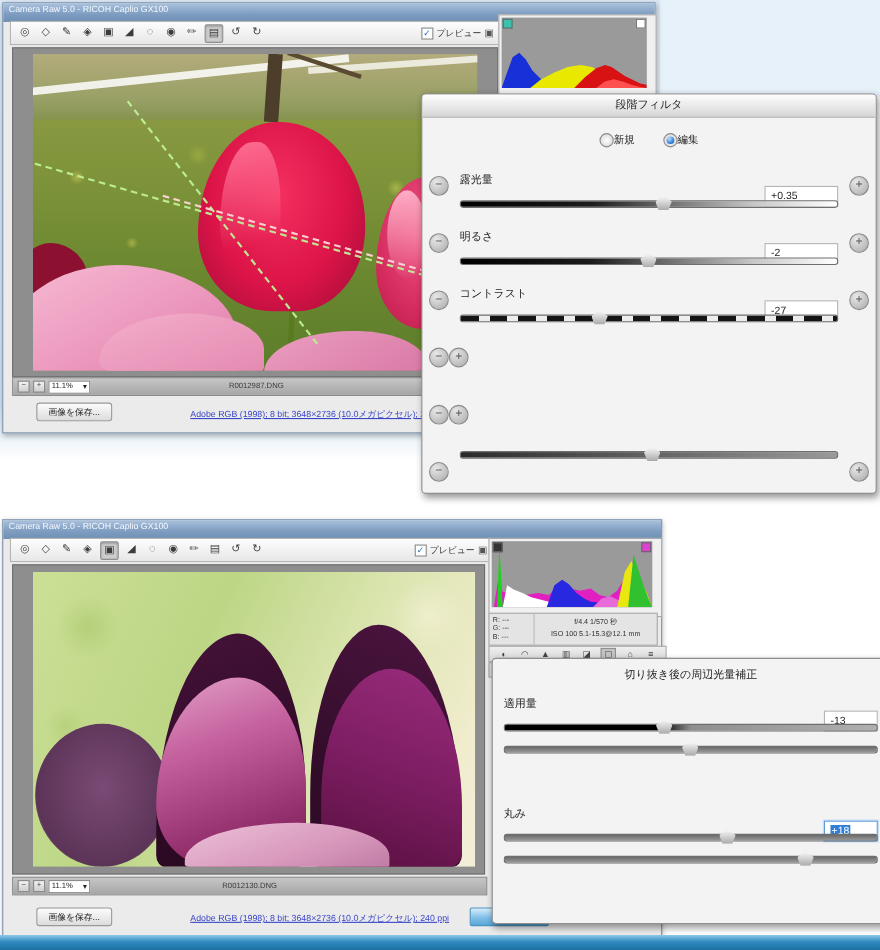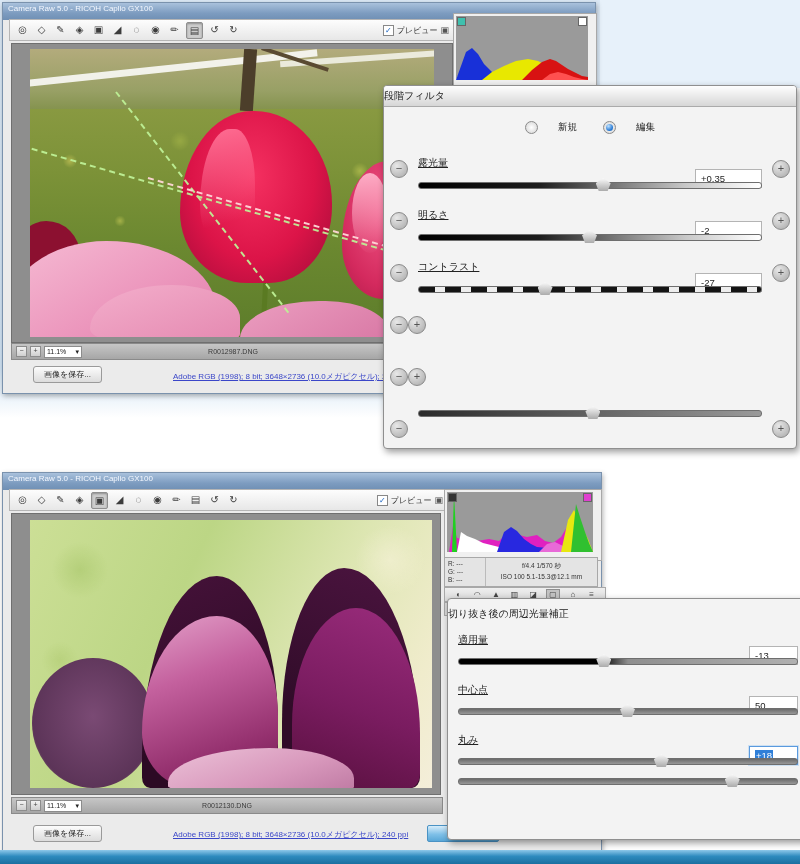--- a/index.html
+++ b/index.html
@@ -61,34 +61,34 @@
   .tabico{font-size:8px;color:#444;width:12px;text-align:center;}
   .tabico.selected{background:#c2c2c2;border:1px solid #8f8f8f;}
   .tab-label-bar{position:absolute;background:#dadada;border:1px solid #a8a8a8;font-size:7px;color:#333;
     text-align:center;line-height:11px;}
 
   
   .fpanel{background:#f3f3f3;border:1px solid #8f8f8f;border-radius:4px;box-shadow:2px 3px 7px rgba(0,0,0,.4);overflow:hidden;}
   .fpanel-a{left:383px;top:85px;width:412px;height:362px;}
   .fpanel-b{left:447px;top:598px;width:360px;height:240px;}
   .fpanel-hd{height:20px;background:linear-gradient(#fefefe,#d6d6d6);border-bottom:1px solid #aaa;
-    text-align:left;font-size:10px;color:#222;line-height:20px;}
+    text-align:center;font-size:10px;color:#222;line-height:20px;}
   .fpanel-hd-b{height:26px;line-height:30px;background:transparent;border-bottom:none;font-size:10px;}
   .radio-row{height:40px;display:flex;align-items:center;justify-content:center;gap:26px;font-size:9.5px;color:#222;}
-  .radio-opt{display:flex;align-items:center;gap:20px;font-family:Liberation Mono, monospace;}
+  .radio-opt{display:flex;align-items:center;gap:0;font-family:Liberation Mono, monospace;}
   .radio{position:relative;width:11px;height:11px;border-radius:50%;border:1px solid #8a8a8a;background:radial-gradient(#ffffff,#d2d2d2);}
   .radio.on::after{content:"";position:absolute;left:2px;top:2px;width:7px;height:7px;border-radius:50%;
     background:radial-gradient(circle at 35% 30%,#bfe2ff,#2a7bd4 65%,#1b5fae);}
 
   
   .srow{display:flex;align-items:flex-start;height:52px;padding:0 6px;}
   .scircle{width:16px;height:16px;margin-top:13px;border-radius:50%;border:1px solid #8a8a8a;
     background:radial-gradient(circle at 35% 30%,#e8e8e8,#a8a8a8);color:#555;font-size:11px;
     line-height:14px;text-align:center;flex:0 0 auto;}
-  .smain{flex:1;padding:0 10px;text-decoration:underline;}
+  .smain{flex:1;padding:0 10px;}
   .slabelrow{display:flex;justify-content:space-between;align-items:center;height:32px;}
   .slabel{font-size:10px;color:#1e1e1e;}
   .svalue{width:60px;height:17px;background:#fff;border:1px solid #b4b4b4;font-size:9.5px;line-height:17px;padding-left:5px;color:#1e1e1e;margin-top:30px;}
   .srow.selected .svalue{border:1px solid #5a9ade;box-shadow:0 0 0 1px #cde0f2;}
   .srow.selected .svalue .vtext{background:#2f7fd8;color:#fff;padding:0 1px;}
   .strackwrap{position:relative;height:14px;}
   .strack{position:relative;height:5px;margin-top:3px;border-radius:3px;border:1px solid #6e6e6e;}
   .sthumb{position:absolute;top:-5px;width:15px;height:13px;margin-left:-8px;
     clip-path:polygon(50% 0,100% 40%,80% 100%,20% 100%,0 40%);
     background:linear-gradient(#fafafa,#ababab);filter:drop-shadow(0 0 1px #444);}
@@ -482,24 +482,20 @@
       </div>
       <div class="strackwrap">
         <div class="strack track-bw2">
           <span class="sthumb" style="left: 43%;"></span>
         </div>
       </div>
     </div>
   </div>
         <div class="srow srow-b">
     <div class="smain" style="padding:0;">
-      <div class="slabelrow">
-        <span class="slabel">中心点</span>
-        <span class="svalue"><span class="vtext">50</span></span>
-      </div>
       <div class="strackwrap">
         <div class="strack track-plain">
           <span class="sthumb" style="left: 50%;"></span>
         </div>
       </div>
     </div>
   </div>
         <div class="srow srow-b selected">
     <div class="smain" style="padding:0;">
       <div class="slabelrow">

